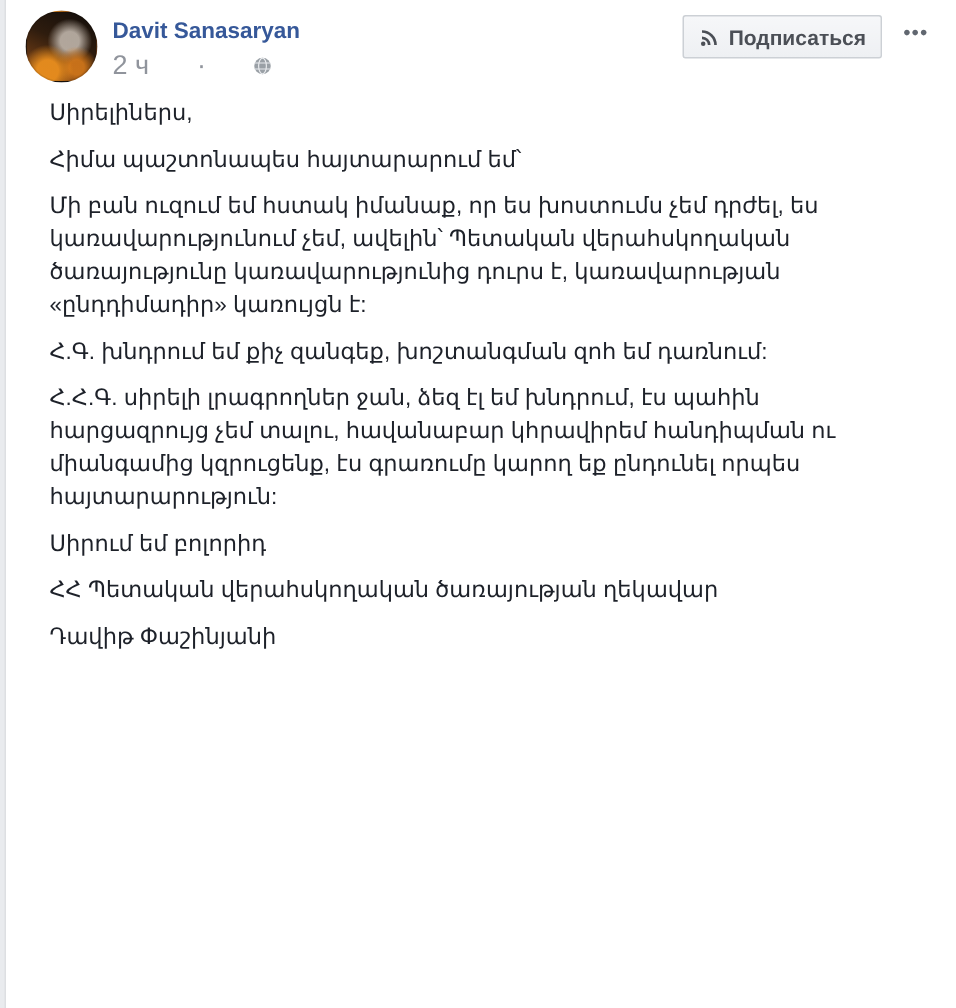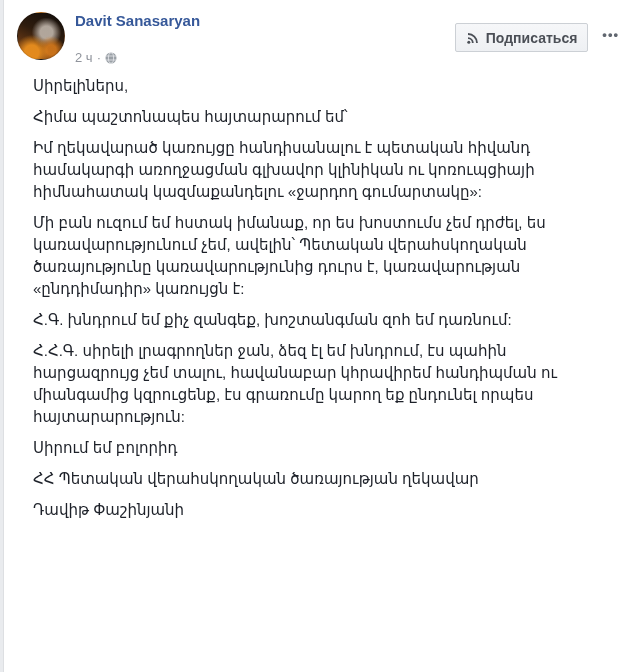--- a/index.html
+++ b/index.html
@@ -9,37 +9,37 @@
     background: #ffffff;
     position: relative;
   }
   .left-strip {
     position: absolute; left: 0; top: 0; bottom: 0;
     width: 4px; background: #e9ebee; border-right: 1px solid #dddfe2;
   }
   .card { position: absolute; left: 5px; right: 0; top: 0; bottom: 0; background: #fff; }
 
   
-  .header { display: flex; align-items: center; padding: 7px 12px 0 12px; }
+  .header { display: flex; align-items: flex-start; padding: 7px 12px 0 12px; }
   .avatar {
     width: 48px; height: 48px; border-radius: 50%; flex: 0 0 48px;
     margin-top: 0px; cursor: pointer;
     background:
       radial-gradient(circle at 30% 85%, rgba(233,142,30,0.95) 0 14%, rgba(233,142,30,0) 34%),
       radial-gradient(circle at 72% 80%, rgba(212,120,26,0.9) 0 10%, rgba(212,120,26,0) 28%),
       radial-gradient(circle at 62% 42%, rgba(200,190,180,0.85) 0 16%, rgba(200,190,180,0) 38%),
       linear-gradient(205deg, #17100b 10%, #2e1c0e 45%, #6b3a14 78%, #9c5818 100%);
     border: 1px solid rgba(0,0,0,0.1);
   }
   .meta { margin-left: 10px; padding-top: 4px; flex: 1 1 auto; min-width: 0; }
   .author {
     color: #365899; font-weight: bold; font-size: 15px; text-decoration: none;
     cursor: pointer; display: inline-block; line-height: 19px;
   }
-  .sub { display: flex; align-items: center; margin-top: 20px; color: #90949c; font-size: 13px; }
+  .sub { display: flex; align-items: center; margin-top: 3px; color: #90949c; font-size: 18px; gap: 28px; }
   .sub .ts { cursor: pointer; }
   .sub .dot { margin: 0 4px; }
   .globe-wrap { display: inline-flex; align-items: center; }
 
   
   .actions { display: flex; align-items: flex-start; padding-top: 3px; }
   .follow-btn {
     display: inline-flex; align-items: center; gap: 6px;
     height: 29px; padding: 0 10px;
     background: linear-gradient(#f6f7f9, #eef0f3);
@@ -104,21 +104,20 @@
       </button>
       <div class="more-btn">
         <span>•••</span>
       </div>
     </div>
   </div>
 
   <div class="content">
     <p>Սիրելիներս,</p>
     <p>Հիմա պաշտոնապես հայտարարում եմ՝</p>
-    <p>Իմ ղեկավարած կառույցը հանդիսանալու է պետական հիվանդ համակարգի առողջացման գլխավոր կլինիկան ու կոռուպցիայի հիմնահատակ կազմաքանդելու «ջարդող գումարտակը»:</p>
     <p>Մի բան ուզում եմ հստակ իմանաք, որ ես խոստումս չեմ դրժել, ես կառավարությունում չեմ, ավելին՝ Պետական վերահսկողական ծառայությունը կառավարությունից դուրս է, կառավարության «ընդդիմադիր» կառույցն է:</p>
     <p>Հ.Գ. խնդրում եմ քիչ զանգեք, խոշտանգման զոհ եմ դառնում:</p>
     <p>Հ.Հ.Գ. սիրելի լրագրողներ ջան, ձեզ էլ եմ խնդրում, էս պահին հարցազրույց չեմ տալու, հավանաբար կհրավիրեմ հանդիպման ու միանգամից կզրուցենք, էս գրառումը կարող եք ընդունել որպես հայտարարություն:</p>
     <p>Սիրում եմ բոլորիդ</p>
     <p>ՀՀ Պետական վերահսկողական ծառայության ղեկավար</p>
     <p>Դավիթ Փաշինյանի</p>
   </div>
 
 </div>
 

